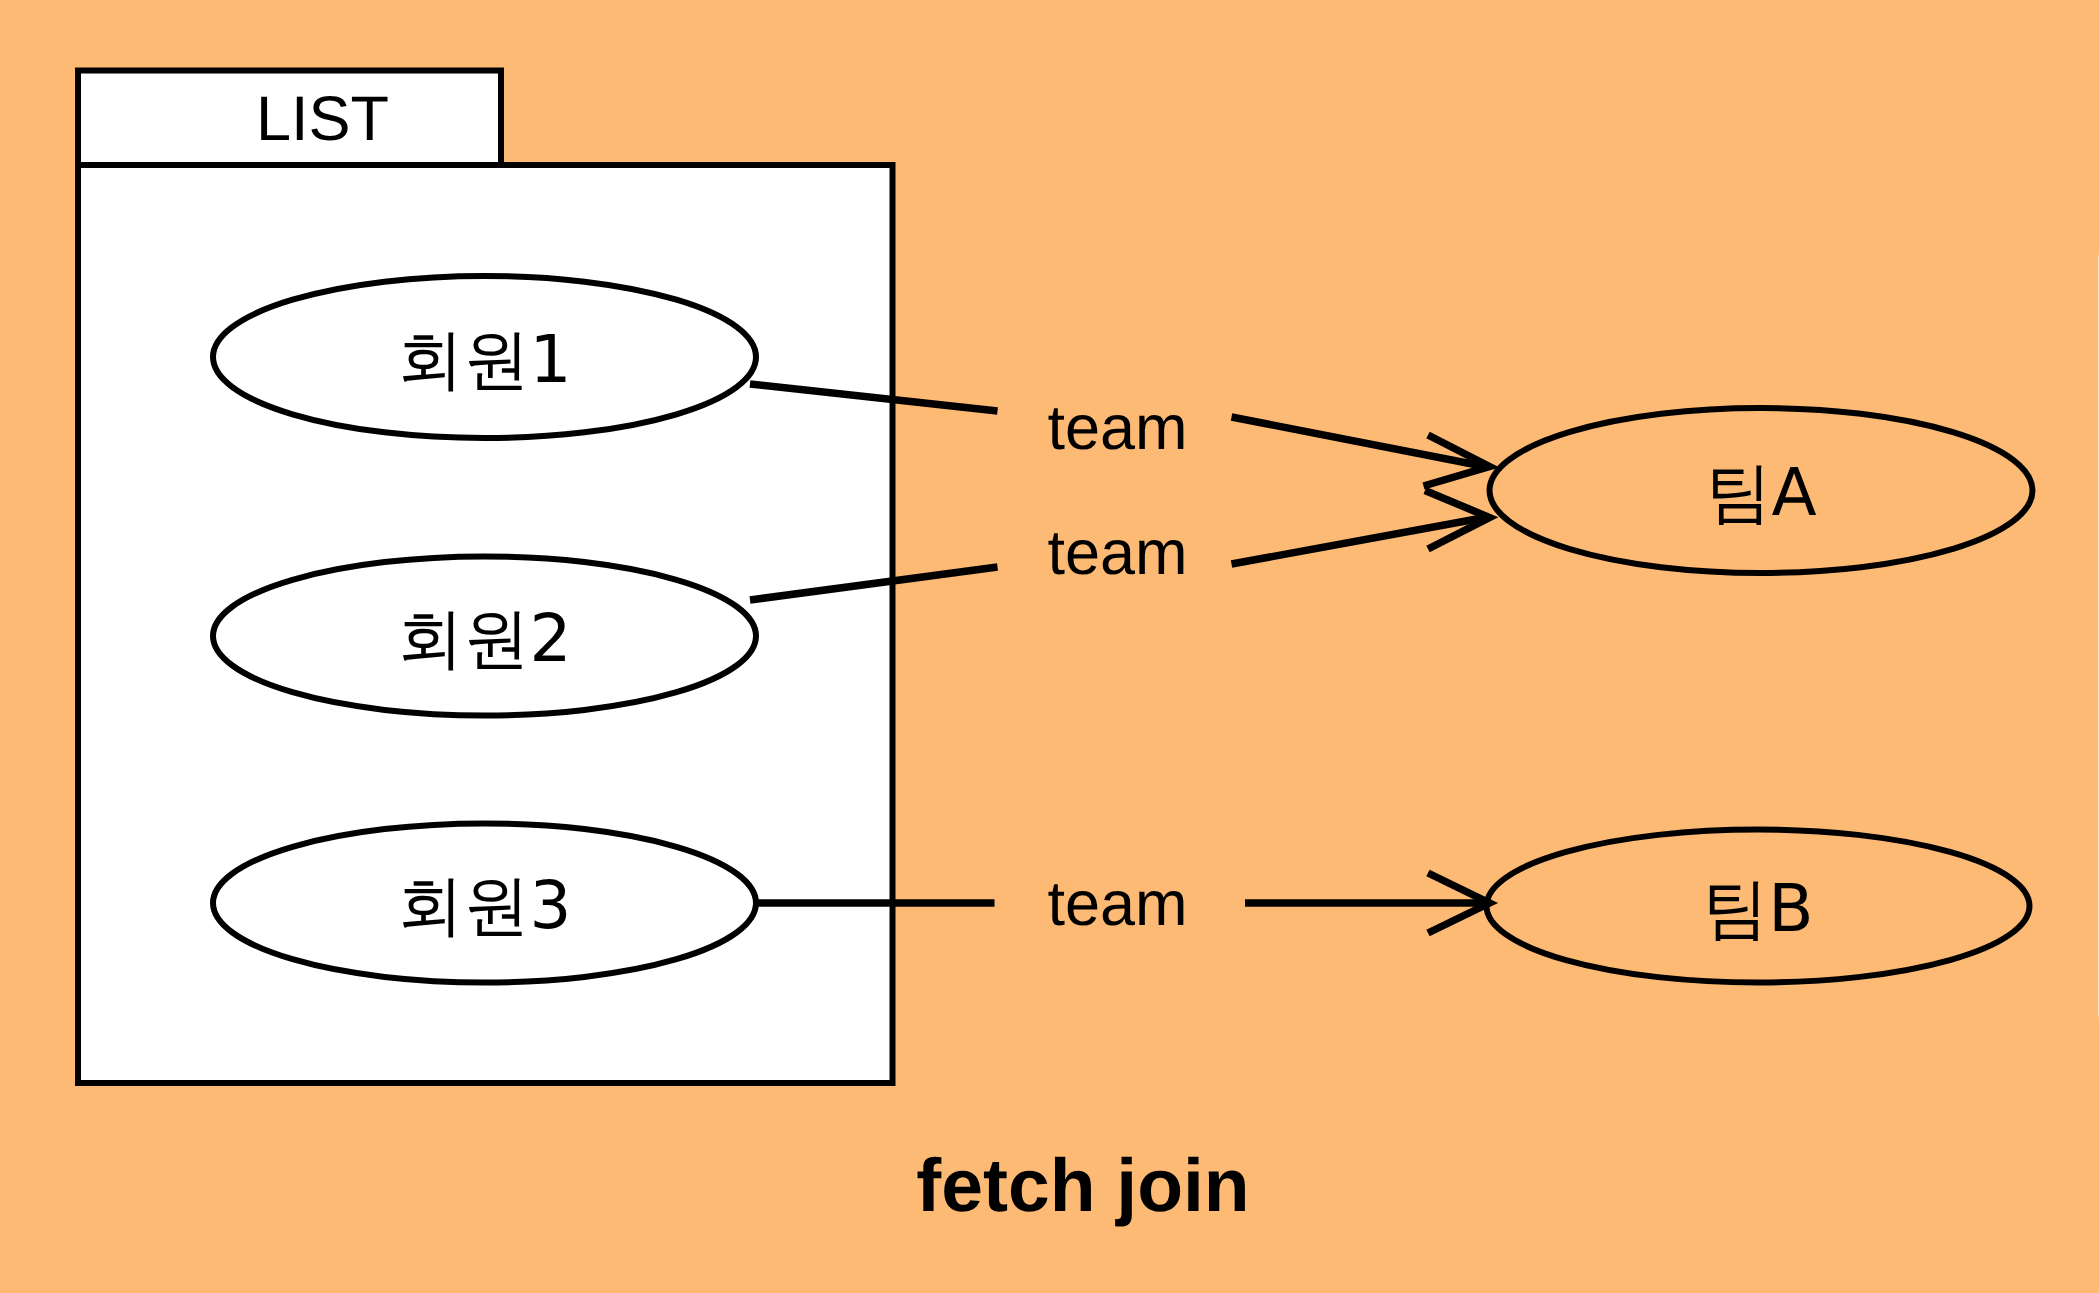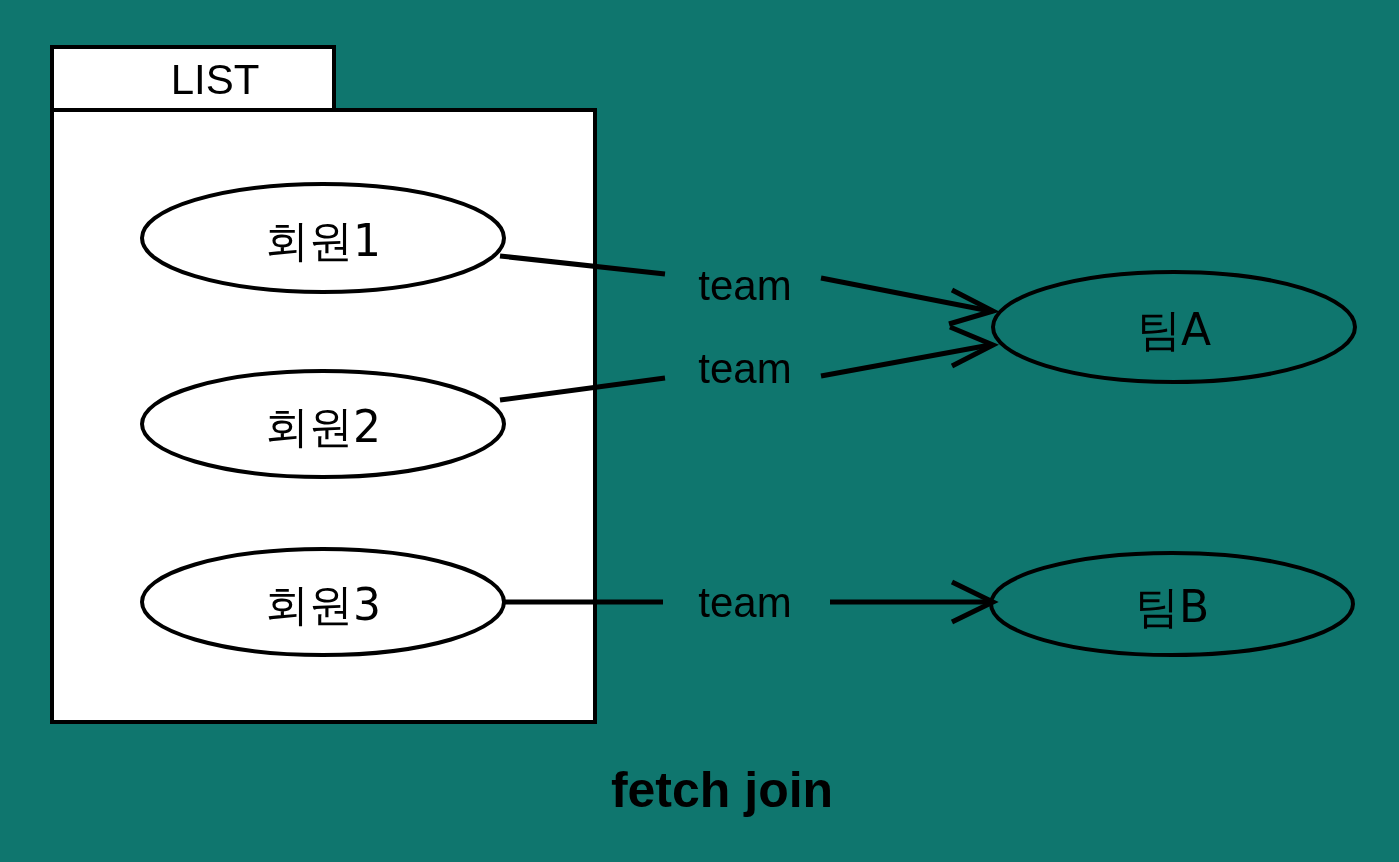--- a/index.html
+++ b/index.html
@@ -9,21 +9,21 @@
     background: #ffffff;
   }
   body {
     font-family: "Liberation Sans", "DejaVu Sans", sans-serif;
     color: #000000;
   }
   #canvas {
     position: relative;
     width: 1399px;
     height: 862px;
-    background: #0f766e;
+    background: #fdba74;
     overflow: hidden;
   }
   #diagram {
     position: absolute;
     left: 0;
     top: 0;
     width: 1399px;
     height: 862px;
   }
   .shape-stroke {

